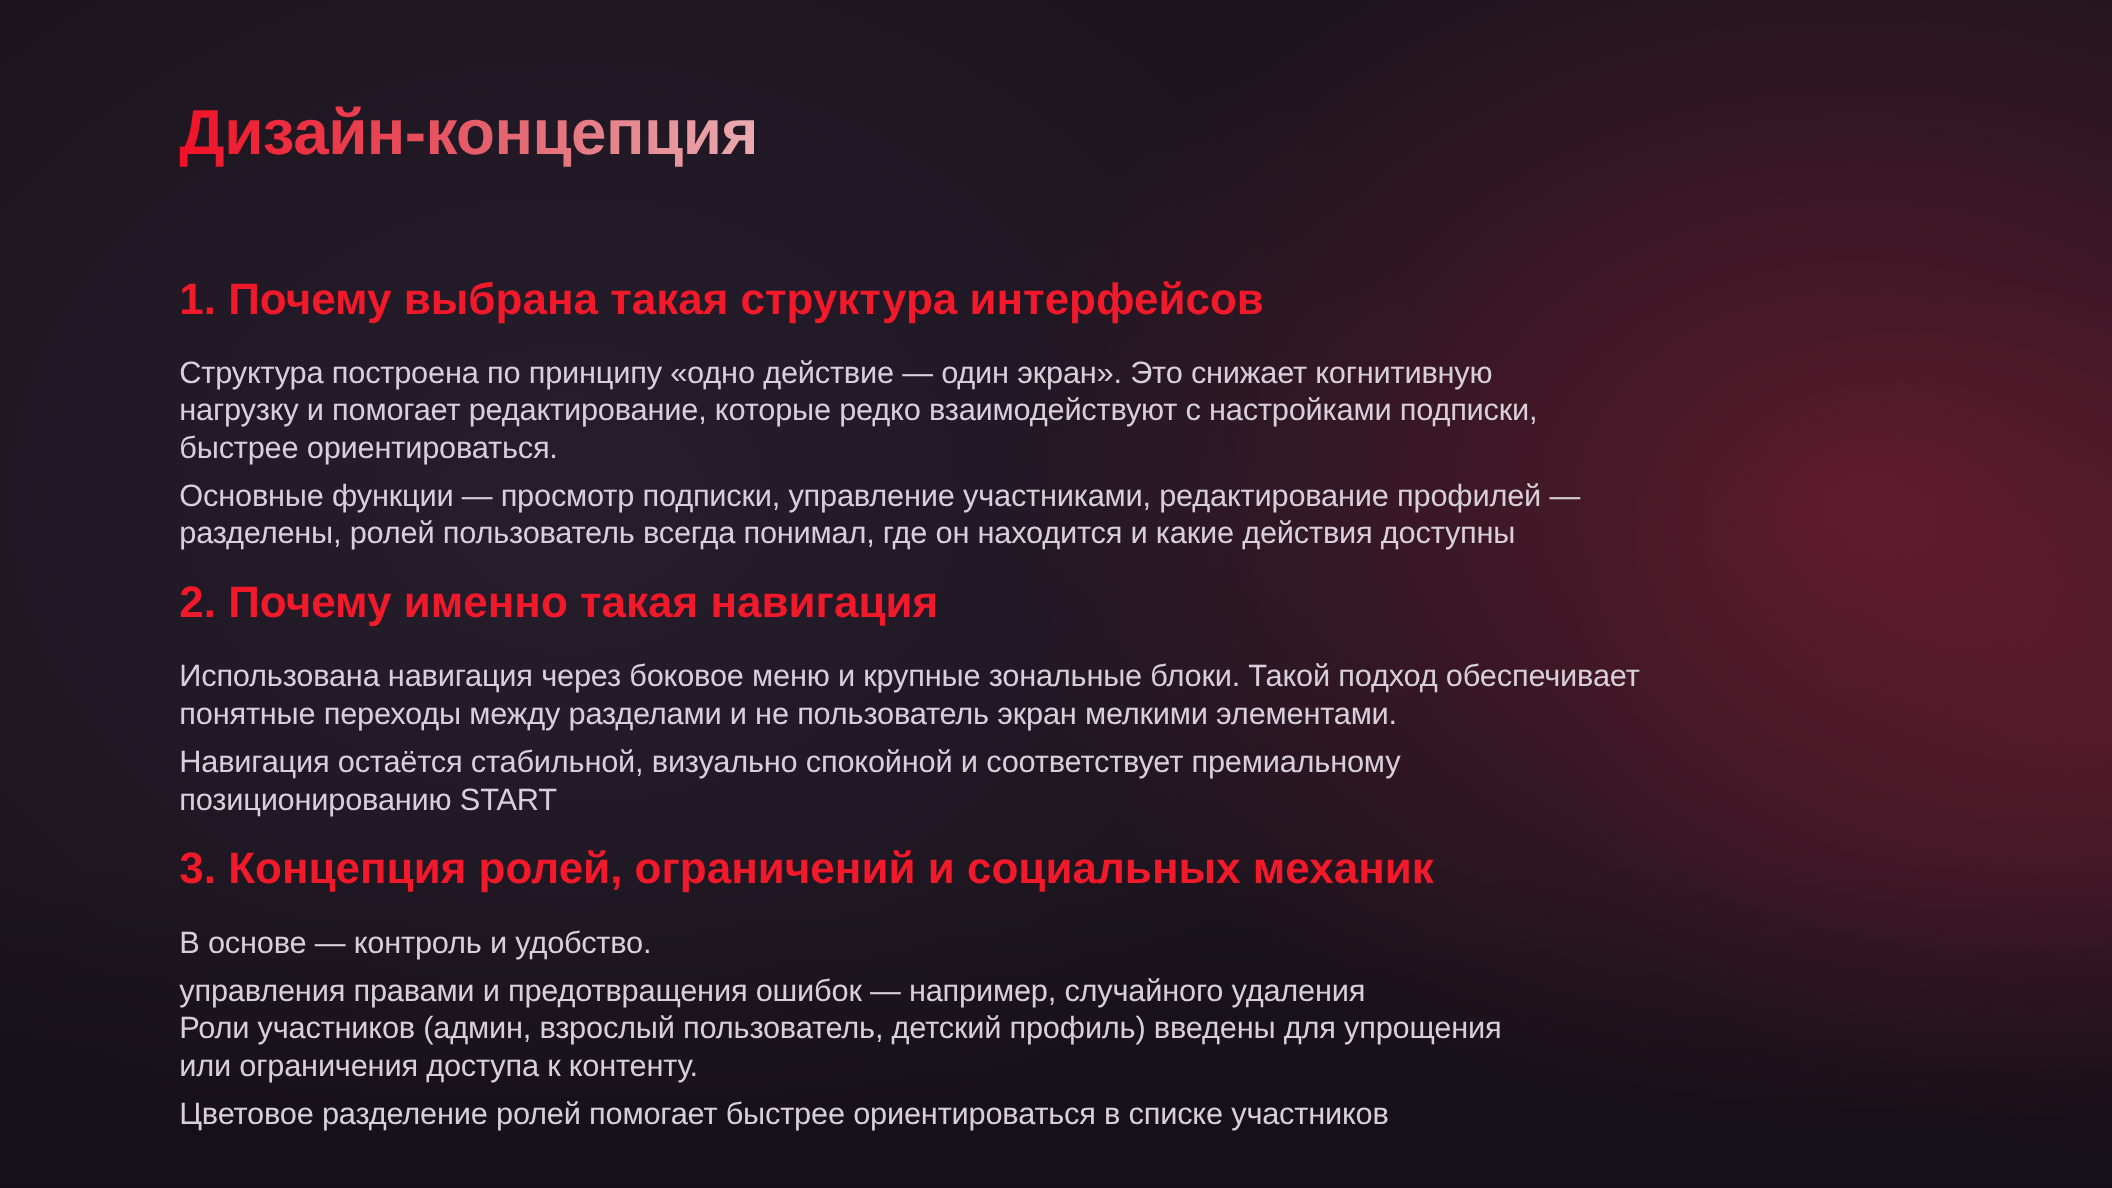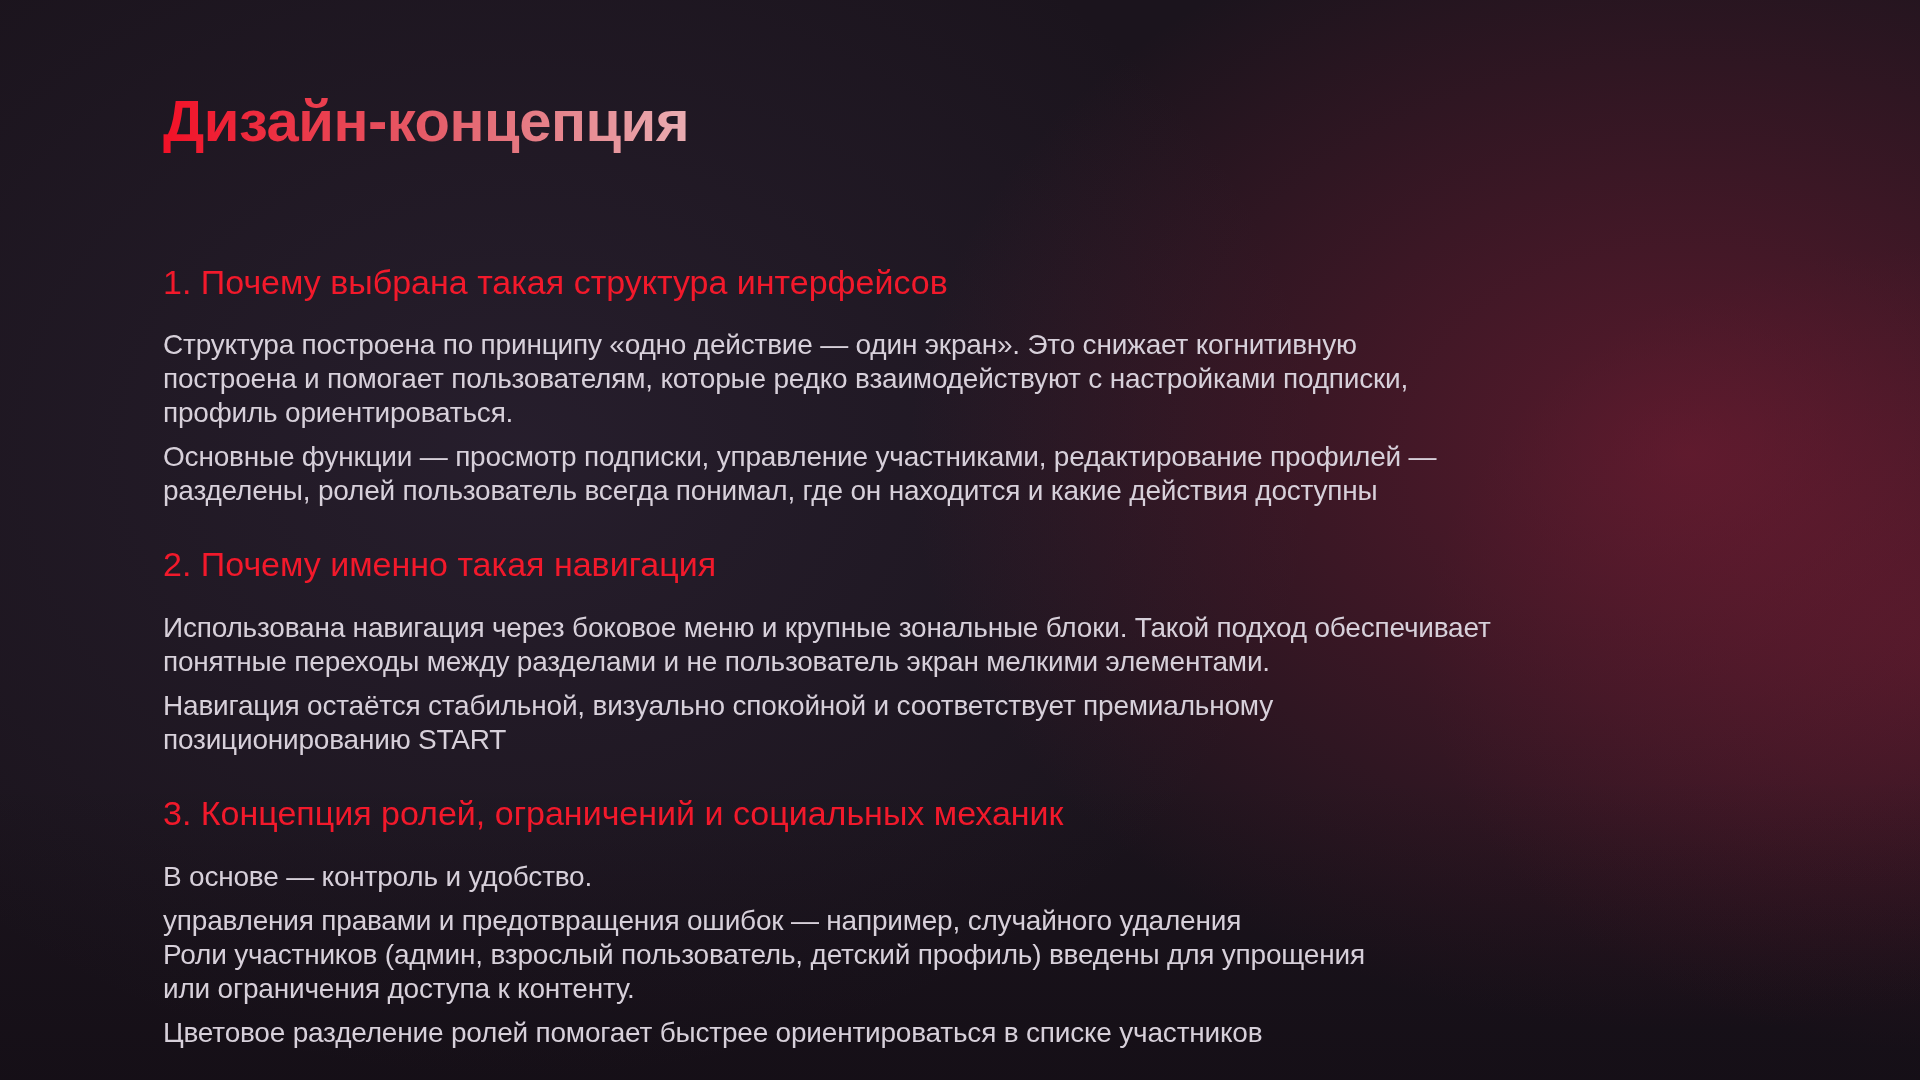--- a/index.html
+++ b/index.html
@@ -39,25 +39,25 @@
     display: inline-block;
     background: linear-gradient(90deg, #f21127 0%, #e4636e 55%, #e9adb2 100%);
     -webkit-background-clip: text;
     background-clip: text;
     color: transparent;
     -webkit-text-fill-color: transparent;
     white-space: nowrap;
   }
 
   .section-heading {
-    font-size: 34px;
-    font-weight: 400;
+    font-size: 40px;
+    font-weight: 700;
     line-height: 1.2;
     color: #f2192b;
-    margin: 36px 0 26px 0;
+    margin: 22px 0 26px 0;
     white-space: nowrap;
   }
 
   .para {
     margin: 0 0 10px 0;
   }
 
   .line {
     font-size: 28px;
     font-weight: 400;
@@ -72,22 +72,22 @@
 
 <div class="page">
   <div class="content">
 
     <h1 class="title">Дизайн-концепция</h1>
 
     <section>
       <h2 class="section-heading">1. Почему выбрана такая структура интерфейсов</h2>
       <div class="para">
         <div class="line">Структура построена по принципу «одно действие — один экран». Это снижает когнитивную</div>
-        <div class="line">построена и помогает пользователям, которые редко взаимодействуют с настройками подписки,</div>
-        <div class="line">профиль ориентироваться.</div>
+        <div class="line">нагрузку и помогает редактирование, которые редко взаимодействуют с настройками подписки,</div>
+        <div class="line">быстрее ориентироваться.</div>
       </div>
       <div class="para">
         <div class="line">Основные функции — просмотр подписки, управление участниками, редактирование профилей —</div>
         <div class="line">разделены, ролей пользователь всегда понимал, где он находится и какие действия доступны</div>
       </div>
     </section>
 
     <section>
       <h2 class="section-heading">2. Почему именно такая навигация</h2>
       <div class="para">

